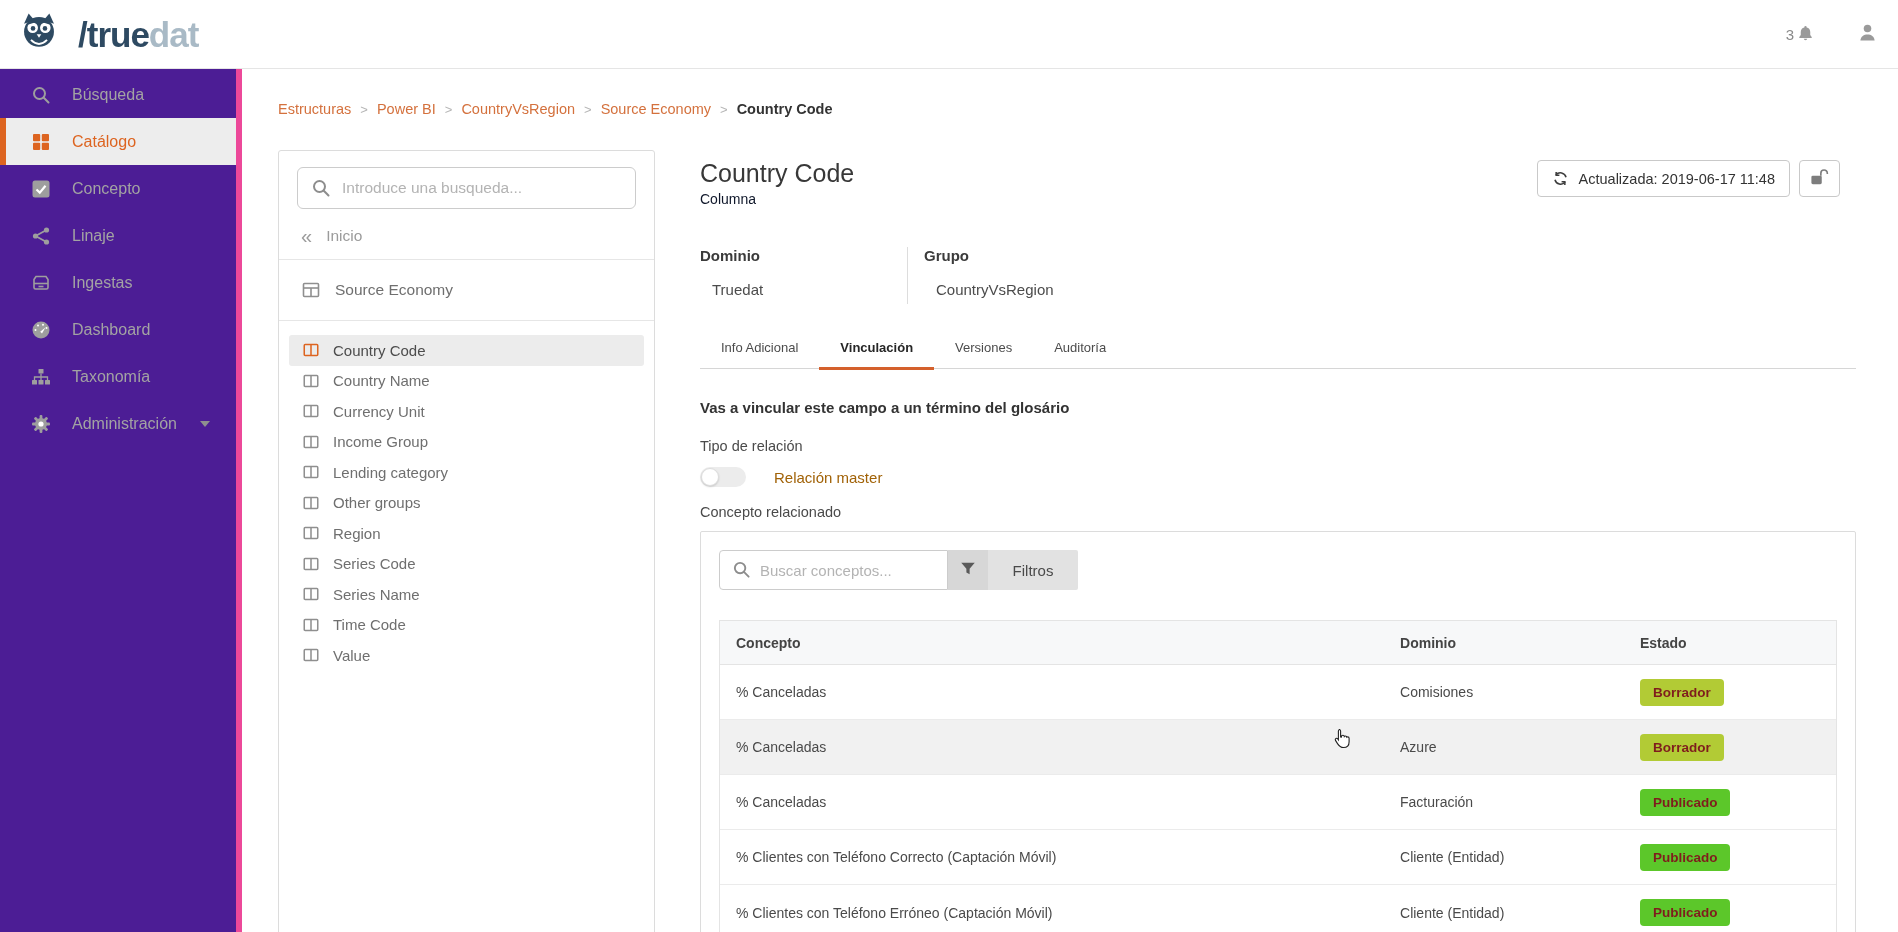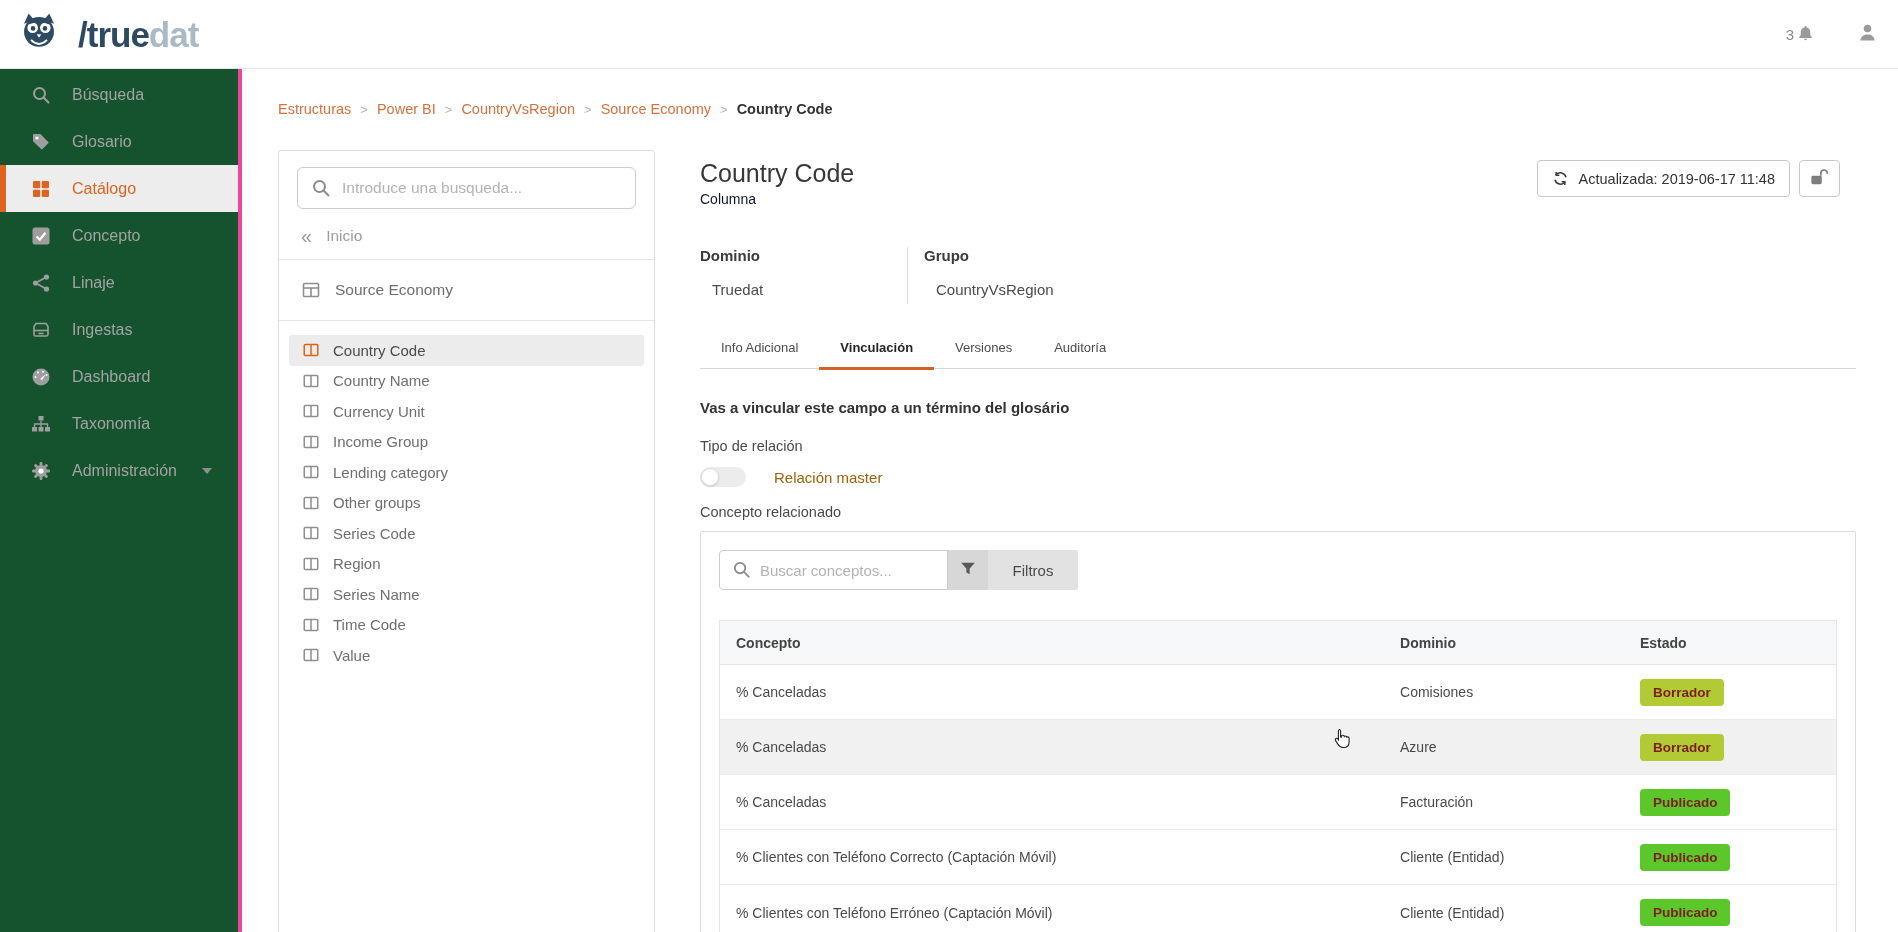--- a/index.html
+++ b/index.html
@@ -12,22 +12,22 @@
             border-bottom:1px solid #e5e5e5; z-index:5; }
   .logo { position:absolute; left:16px; top:10px; display:flex; align-items:center; }
   .logo-text { font-size:35px; font-weight:700; letter-spacing:-1px; color:#2e4a62; margin-left:16px; }
   .logo-text .lt2 { color:#a9bac6; }
   .top-actions { position:absolute; right:20px; top:0; height:69px; display:flex; align-items:center; gap:42px; }
   .notif { display:flex; align-items:center; color:#8a8a8a; font-size:15px; }
   .notif .icon { color:#9a9a9a; margin-left:2px; }
   .user-btn { color:#9a9a9a; }
 
   
-  .leftnav { position:absolute; left:0; top:69px; bottom:0; width:242px; background:#14532d;
-             border-right:4px solid #ec4899; padding-top:2px; z-index:4; }
+  .leftnav { position:absolute; left:0; top:69px; bottom:0; width:242px; background:#4c1d95;
+             border-right:6px solid #ec4899; padding-top:2px; z-index:4; }
   .nav-item { position:relative; height:47px; display:flex; align-items:center; padding-left:30px;
               color:#a3a3a3; font-size:16px; cursor:pointer; }
   .nav-item .icon { width:22px; display:flex; justify-content:center; margin-right:20px; color:#9e9e9e; }
   .nav-item.active { background:#ededed; color:#dd6420; }
   .nav-item.active .icon { color:#dd6420; }
   .nav-item.active::before { content:''; position:absolute; left:0; top:0; bottom:0; width:6px; background:#dd6420; }
   .caret-down { margin-left:auto; margin-right:26px; width:0; height:0;
                 border-left:5px solid transparent; border-right:5px solid transparent; border-top:6px solid #8f8f8f; }
 
   
@@ -161,29 +161,20 @@
   <div class="leftnav">
     <div class="nav-item">
       <span class="icon">
         <svg width="20" height="20" viewBox="0 0 20 20">
             <circle cx="8.5" cy="8.5" r="5.5" fill="none" stroke="currentColor" stroke-width="2"></circle>
             <line x1="12.8" y1="12.8" x2="17.5" y2="17.5" stroke="currentColor" stroke-width="2" stroke-linecap="round"></line>
           </svg>
       </span>
       <span>Búsqueda</span>
     </div>
-    <div class="nav-item">
-      <span class="icon">
-        <svg width="20" height="20" viewBox="0 0 20 20">
-            <path d="M2 2.8c0-.4.4-.8.8-.8h6.1c.3 0 .6.1.8.3l7.6 7.6c.4.4.4 1 0 1.4l-5.8 5.8c-.4.4-1 .4-1.4 0L2.3 9.5C2.1 9.3 2 9 2 8.7V2.8z" fill="currentColor"></path>
-            <circle cx="6" cy="6" r="1.6" fill="#fff"></circle>
-          </svg>
-      </span>
-      <span>Glosario</span>
-    </div>
     <div class="nav-item active">
       <span class="icon">
         <svg width="20" height="20" viewBox="0 0 20 20" fill="currentColor">
             <rect x="2" y="2" width="7.2" height="7.2" rx="1"></rect>
             <rect x="10.8" y="2" width="7.2" height="7.2" rx="1"></rect>
             <rect x="2" y="10.8" width="7.2" height="7.2" rx="1"></rect>
             <rect x="10.8" y="10.8" width="7.2" height="7.2" rx="1"></rect>
           </svg>
       </span>
       <span>Catálogo</span>
@@ -348,30 +339,30 @@
           </span>
           <span>Other groups</span>
         </div>
         <div class="col-item">
           <span class="icon">
             <svg width="18" height="18" viewBox="0 0 20 20" fill="none" stroke="currentColor" stroke-width="1.7">
               <rect x="2.5" y="4" width="15" height="12" rx="1"></rect>
               <line x1="10" y1="4" x2="10" y2="16"></line>
             </svg>
           </span>
+          <span>Region</span>
+        </div>
+        <div class="col-item">
+          <span class="icon">
+            <svg width="18" height="18" viewBox="0 0 20 20" fill="none" stroke="currentColor" stroke-width="1.7">
+              <rect x="2.5" y="4" width="15" height="12" rx="1"></rect>
+              <line x1="10" y1="4" x2="10" y2="16"></line>
+            </svg>
+          </span>
           <span>Series Code</span>
-        </div>
-        <div class="col-item">
-          <span class="icon">
-            <svg width="18" height="18" viewBox="0 0 20 20" fill="none" stroke="currentColor" stroke-width="1.7">
-              <rect x="2.5" y="4" width="15" height="12" rx="1"></rect>
-              <line x1="10" y1="4" x2="10" y2="16"></line>
-            </svg>
-          </span>
-          <span>Region</span>
         </div>
         <div class="col-item">
           <span class="icon">
             <svg width="18" height="18" viewBox="0 0 20 20" fill="none" stroke="currentColor" stroke-width="1.7">
               <rect x="2.5" y="4" width="15" height="12" rx="1"></rect>
               <line x1="10" y1="4" x2="10" y2="16"></line>
             </svg>
           </span>
           <span>Series Name</span>
         </div>

